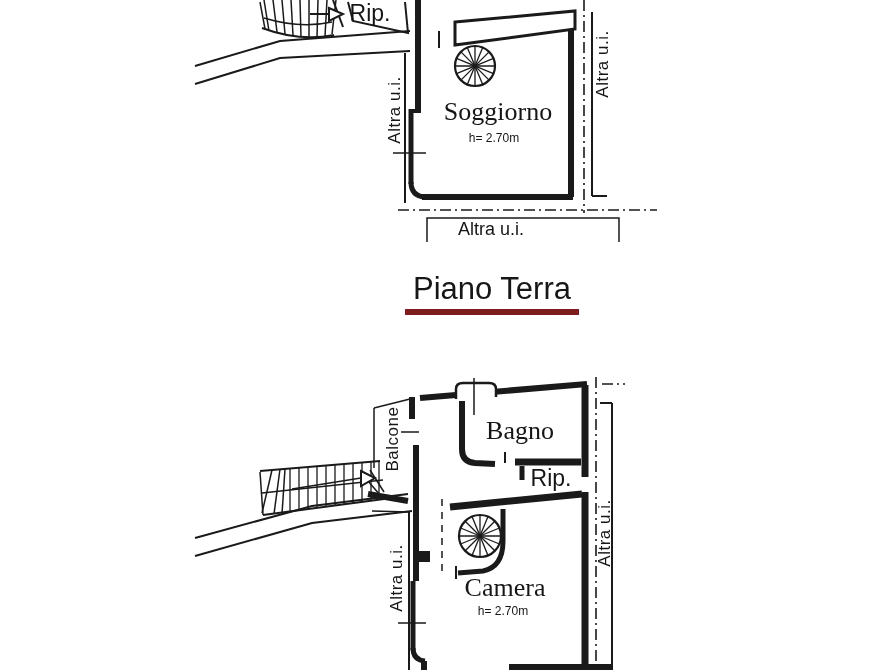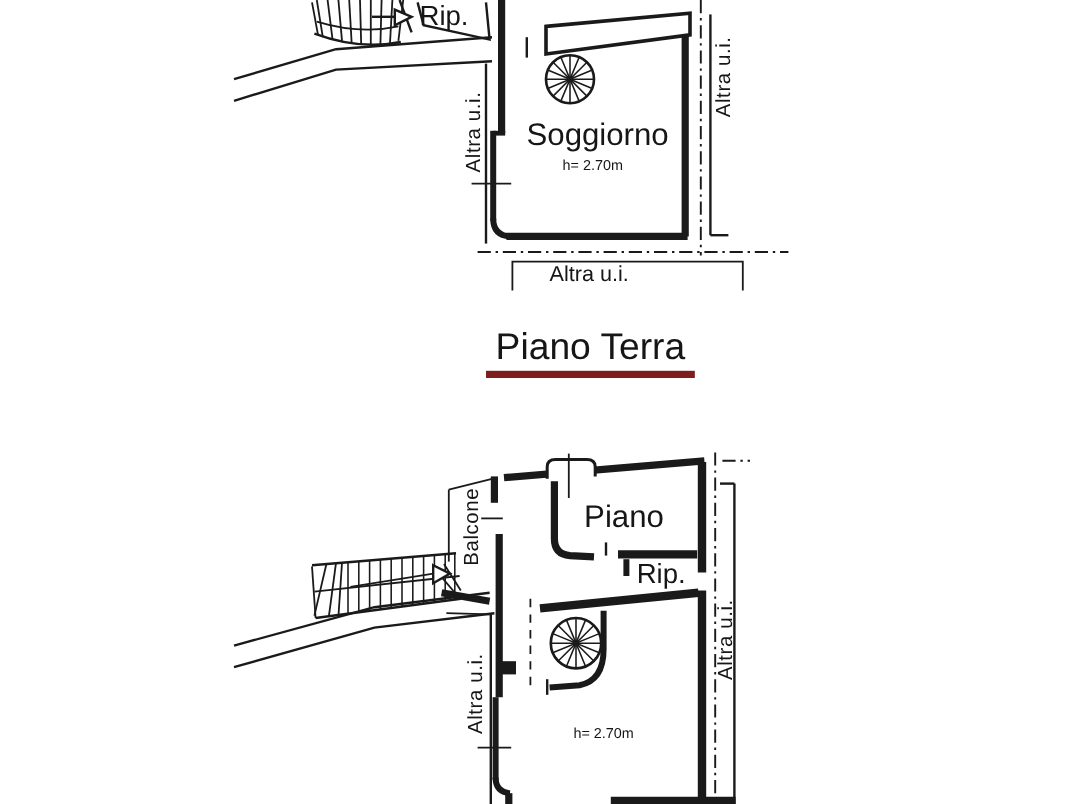--- a/index.html
+++ b/index.html
@@ -17,21 +17,21 @@
   .dashdot{stroke:#1a1a1a;stroke-width:1.6;fill:none;stroke-dasharray:11 4 2 4;}
   .dash8{stroke:#1a1a1a;stroke-width:1.5;fill:none;stroke-dasharray:7 6;}
   .wallpoly{fill:#ffffff;stroke:#1a1a1a;stroke-width:3;}
   .arrowhead{fill:#ffffff;stroke:#1a1a1a;stroke-width:2;}
   .spc{fill:#ffffff;stroke:#1a1a1a;stroke-width:2.2;}
   .spk{stroke:#1a1a1a;stroke-width:1.3;}
   .dotfill{fill:#1a1a1a;}
   
   .lbl{position:absolute;white-space:nowrap;transform:translate(-50%,-50%);color:#161616;}
   .lbl.vert{transform:translate(-50%,-50%) rotate(-90deg);}
-  .room{font-size:26px;}
+  .room{font-size:26px;font-family:Liberation Serif, serif;}
   .room-sm{font-size:23px;}
   .hgt{font-size:12px;}
   .bound{font-size:17px;letter-spacing:0.5px;}
   .bound-h{font-size:18px;}
   .title{font-size:31px;}
   .title span{border-bottom:6px solid #7f1d1d;padding:0 8px 3px;}
 </style>
 </head>
 <body>
 
@@ -189,19 +189,20 @@
   <div class="lbl room-sm" style="left:358px;top:13px;">Rip.</div>
   <div class="lbl room" style="left:486px;top:112px;">Soggiorno</div>
   <div class="lbl hgt" style="left:482px;top:138px;">h= 2.70m</div>
   <div class="lbl vert bound" style="left:383px;top:110px;">Altra u.i.</div>
   <div class="lbl vert bound" style="left:591px;top:64px;">Altra u.i.</div>
   <div class="lbl bound-h" style="left:479px;top:229px;">Altra u.i.</div>
 
   <div class="lbl title" style="left:480px;top:289px;"><span>Piano Terra</span></div>
 
   <div class="lbl vert bound" style="left:381px;top:439px;">Balcone</div>
-  <div class="lbl room" style="left:508px;top:431px;">Piano</div>
+  <div class="lbl room" style="left:508px;top:431px;">Bagno</div>
   <div class="lbl room-sm" style="left:539px;top:478px;">Rip.</div>
+  <div class="lbl room" style="left:493px;top:588px;">Camera</div>
   <div class="lbl hgt" style="left:491px;top:611px;">h= 2.70m</div>
   <div class="lbl vert bound" style="left:385px;top:578px;">Altra u.i.</div>
   <div class="lbl vert bound" style="left:593px;top:533px;">Altra u.i.</div>
 
 </div>
 
 </body></html>

